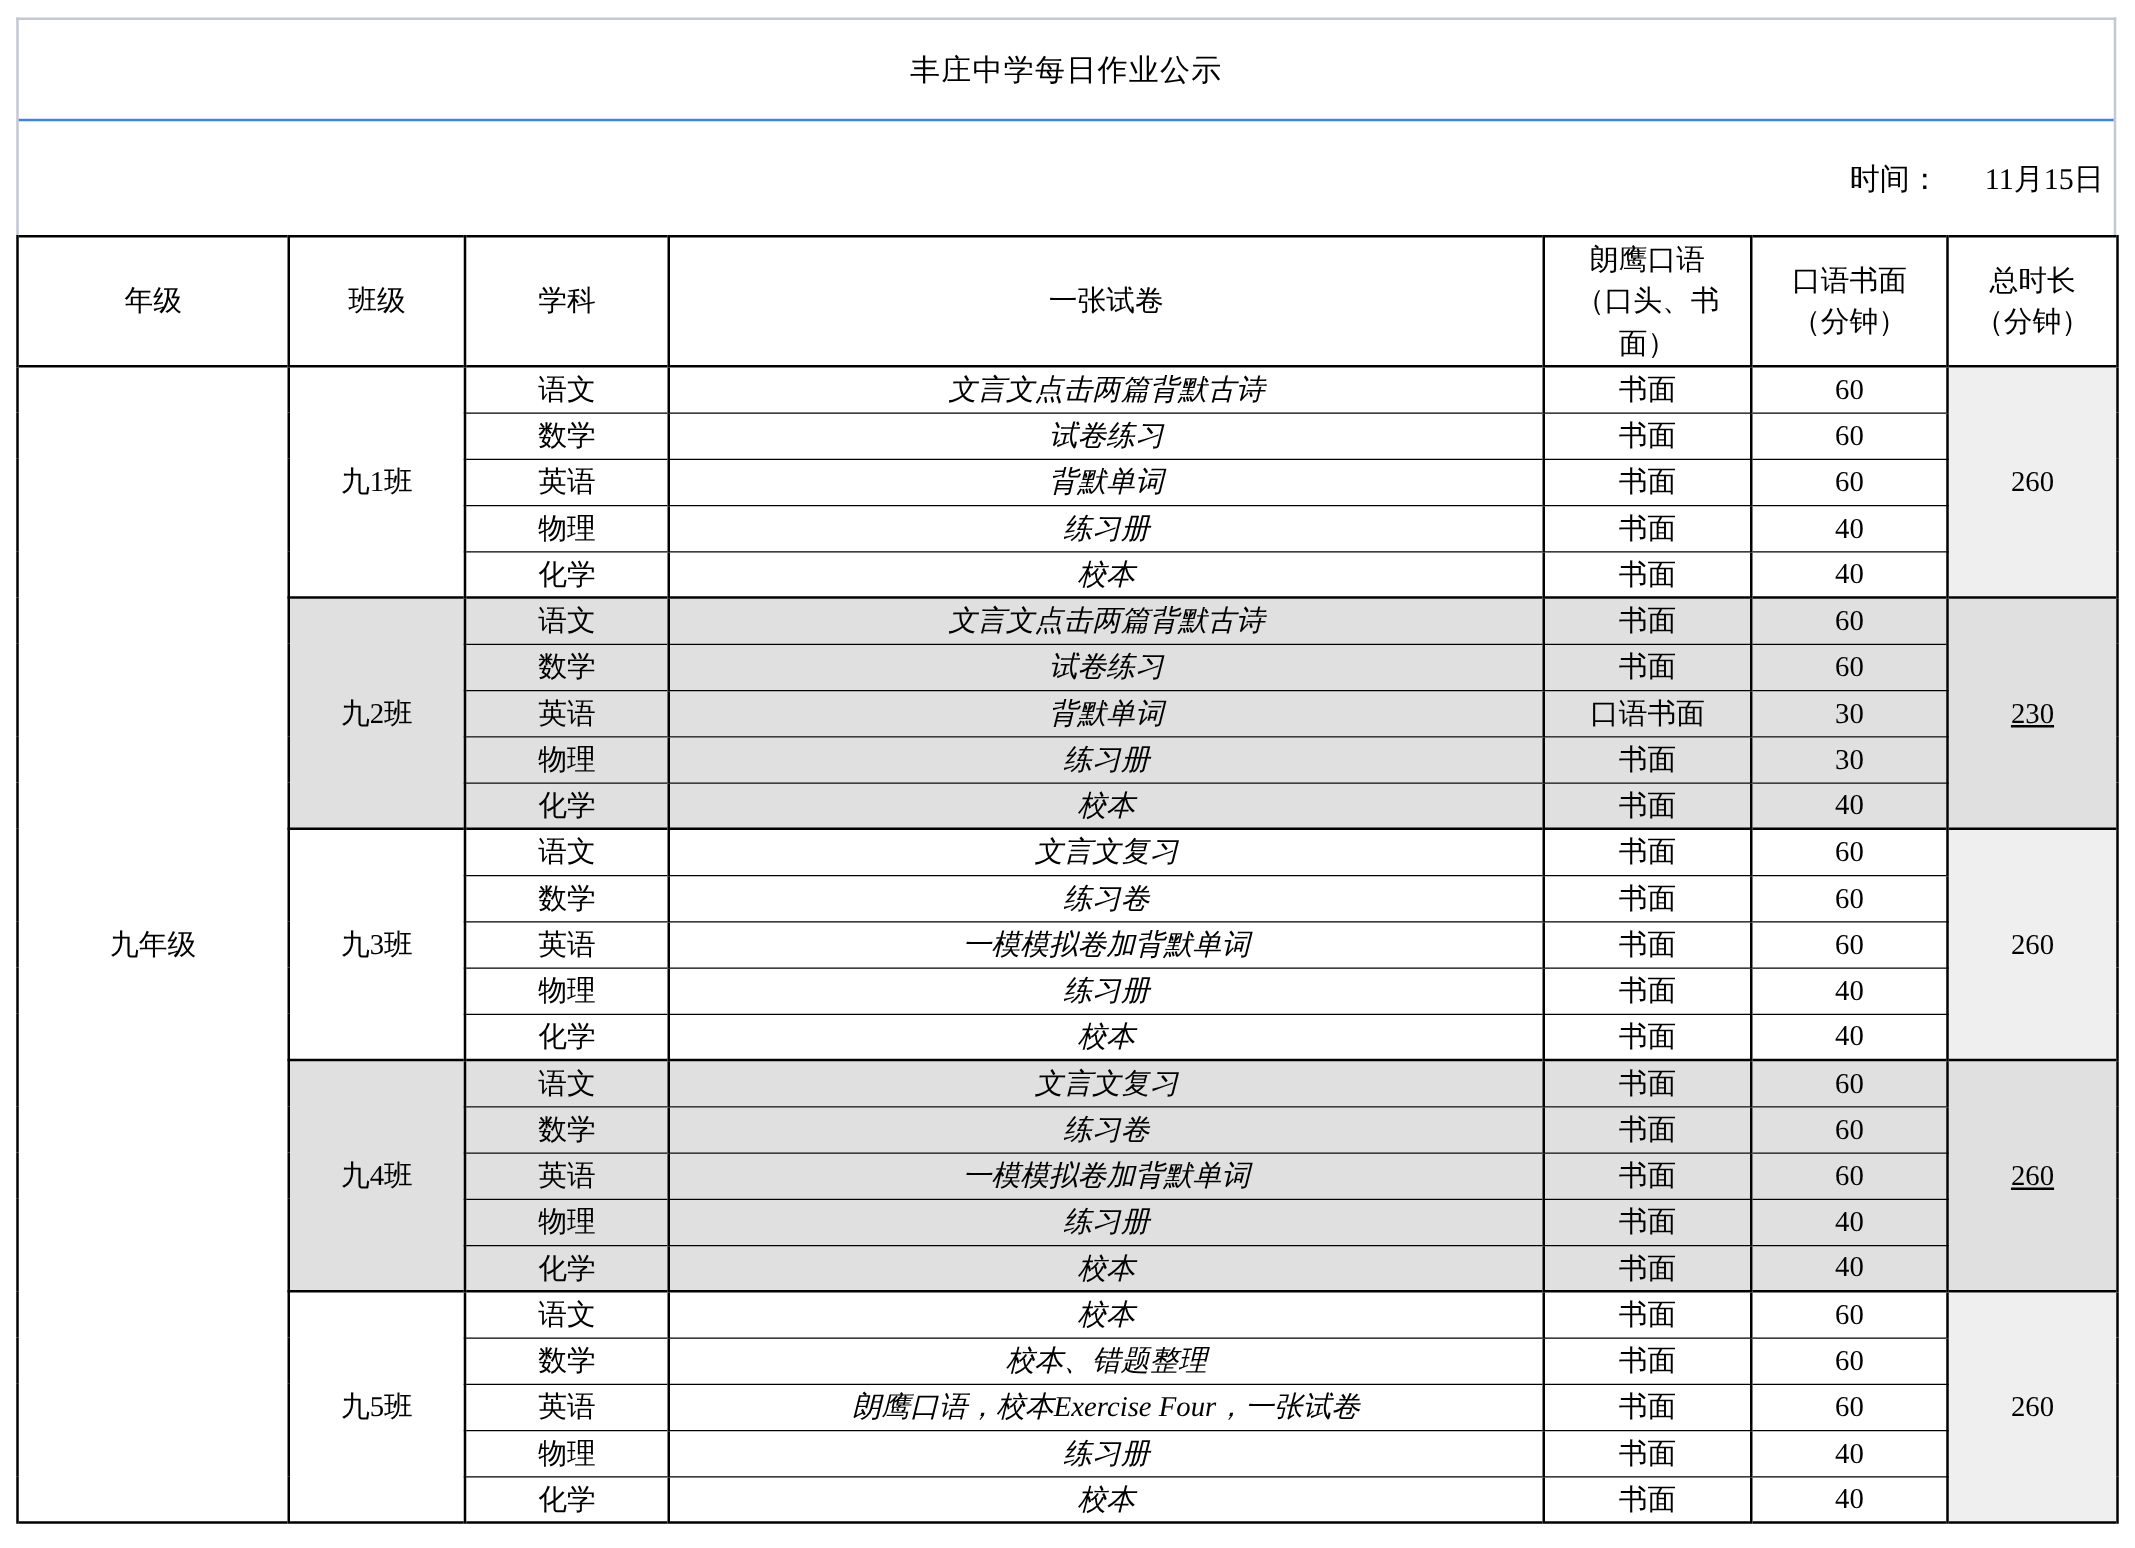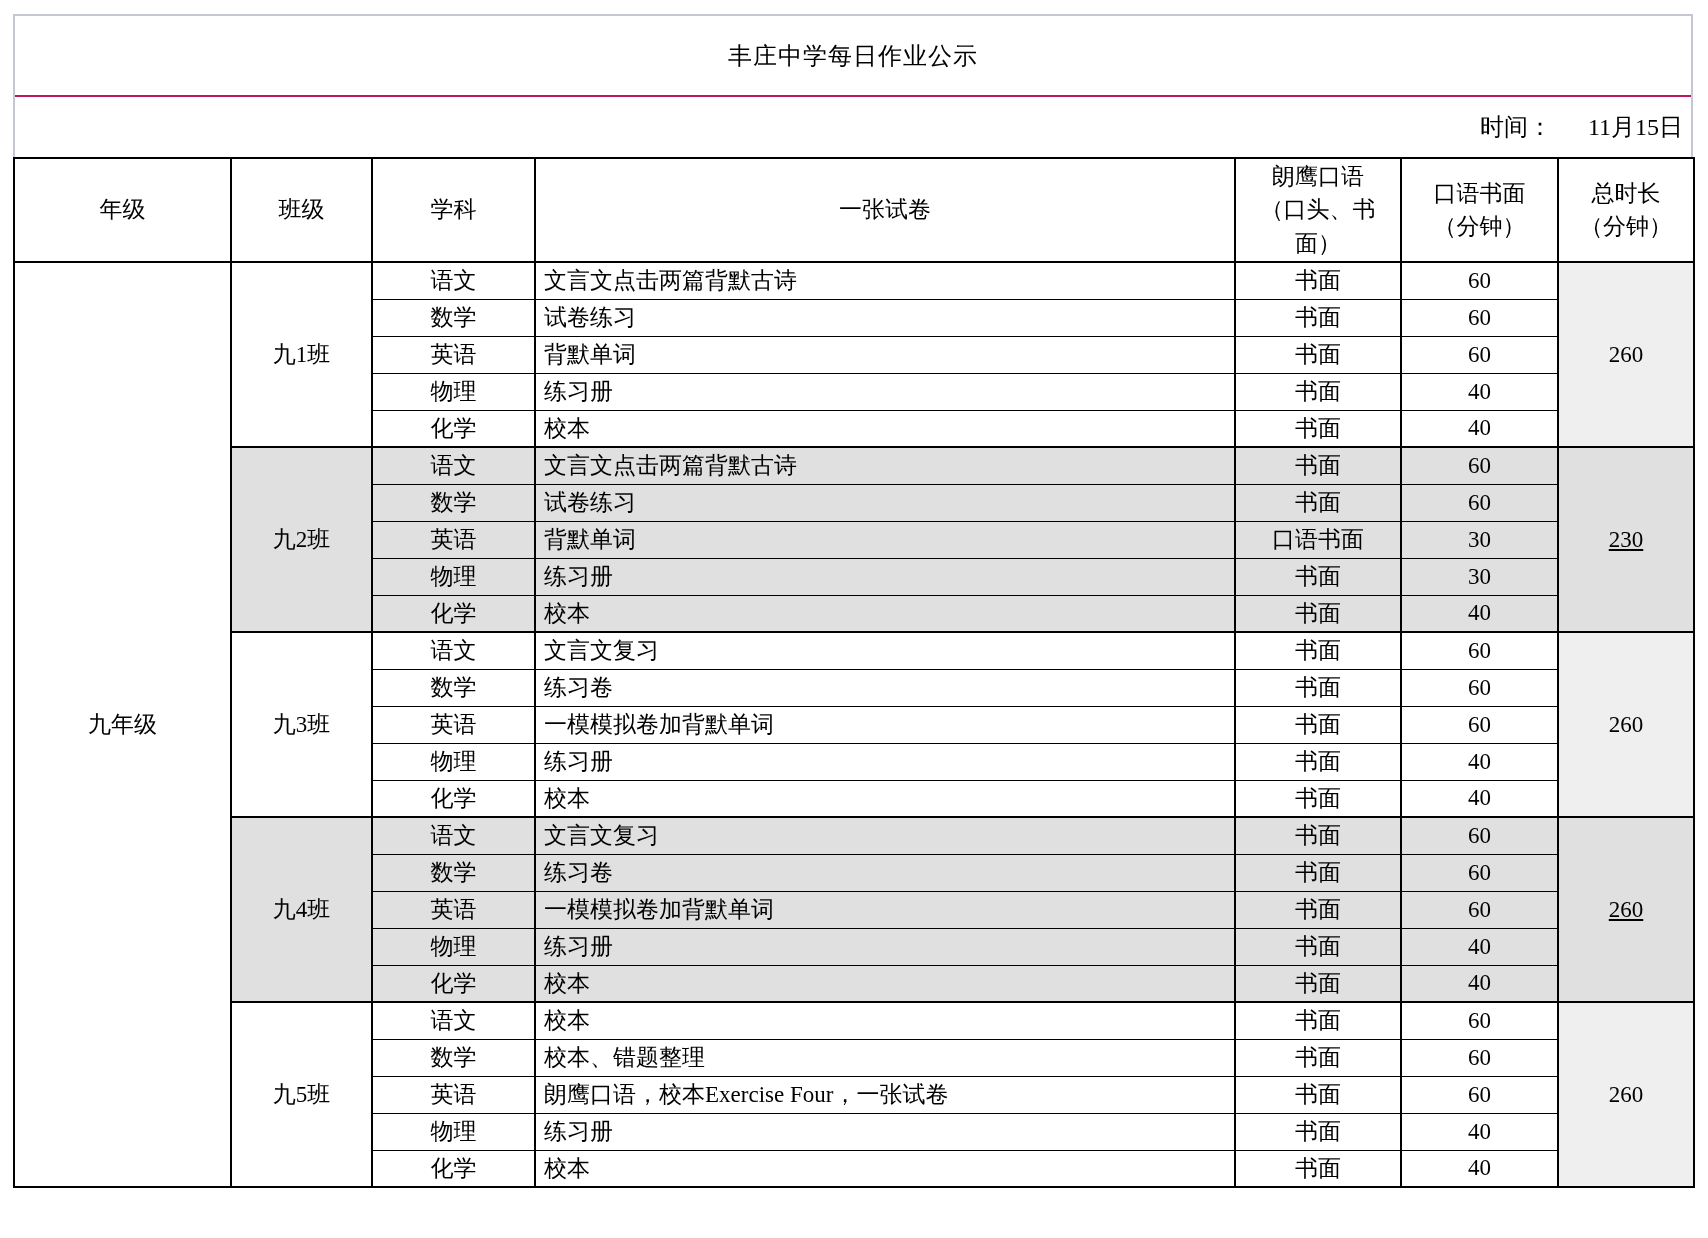--- a/index.html
+++ b/index.html
@@ -8,47 +8,47 @@
     background:#ffffff;
     position:relative;
     font-family:"Liberation Serif","DejaVu Serif",serif;
     color:#000;
   }
   .sheet { position:absolute; left:13px; top:14px; width:1680px; }
 
   
   .topbox { border:2px solid #c3c8d2; border-bottom:none; box-sizing:border-box; }
   .title-row {
-    height:79px; border-bottom:2px solid #be185d;
+    height:79px; border-bottom:2px solid #3b82f6;
     display:flex; align-items:center; justify-content:center;
     font-size:24px; letter-spacing:1px;
   }
   .time-row {
-    height:60px;
+    height:91px;
     display:flex; align-items:center; justify-content:flex-end;
     font-size:24px; padding-right:8px;
   }
   .time-label { margin-right:36px; }
 
   
   table.hw { width:1680px; border-collapse:collapse; table-layout:fixed; border:2px solid #000; }
   .hw th, .hw td {
     border:1px solid #000;
     border-left-width:2px; border-right-width:2px;
     overflow:hidden;
   }
   .hw thead tr { height:104px; }
   .hw th {
     font-weight:normal; font-size:23px; text-align:center; vertical-align:middle;
     line-height:1.45; white-space:pre-line; padding:0 6px;
   }
   .hw tbody tr { height:37px; }
   .hw td { font-size:23px; vertical-align:middle; padding:0; }
   td.grade, td.cls, td.subj, td.type, td.mins, td.total { text-align:center; }
-  td.content { text-align:left; padding:0 8px; }
+  td.content { text-align:center; padding:0 8px;font-style:italic; }
   tr.block-start td { border-top-width:2px; }
   tr.shaded td { background:#e0e0e0; }
   td.total-light { background:#efefef; }
   td.total-shaded { background:#e0e0e0;text-decoration:underline; }
 </style>
 </head>
 <body>
 
 <div class="sheet">
   <div class="topbox">

